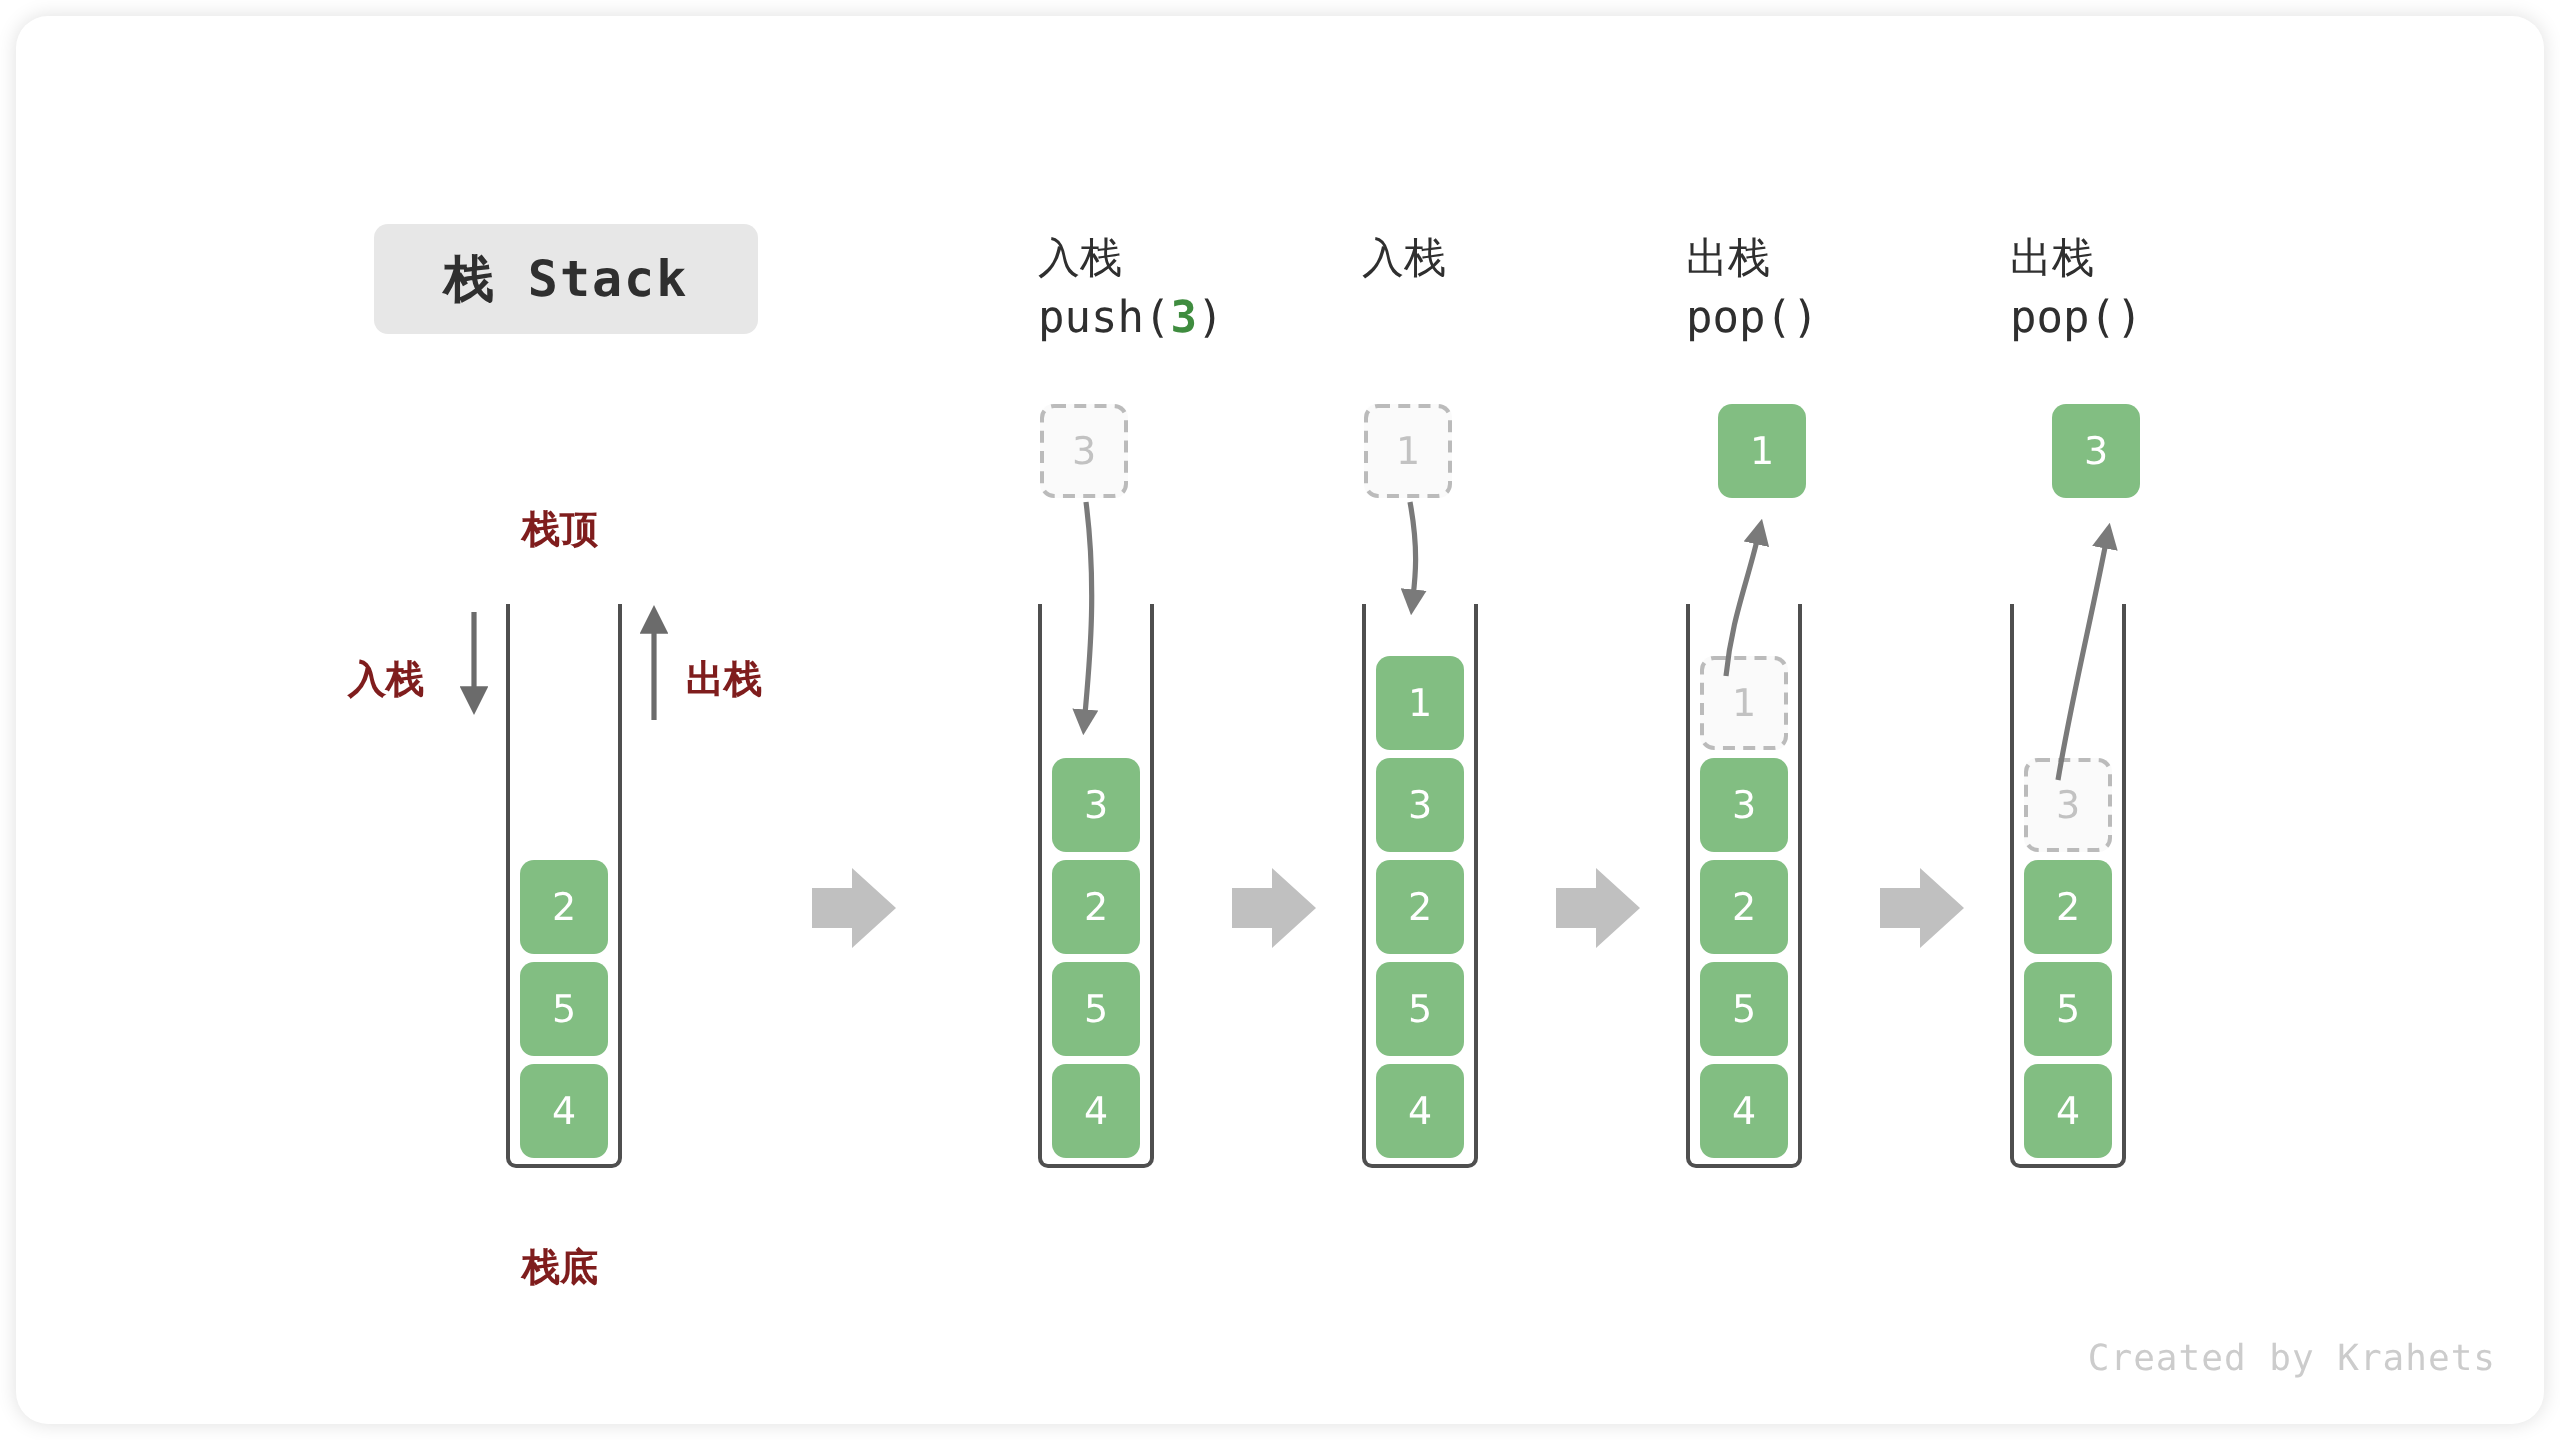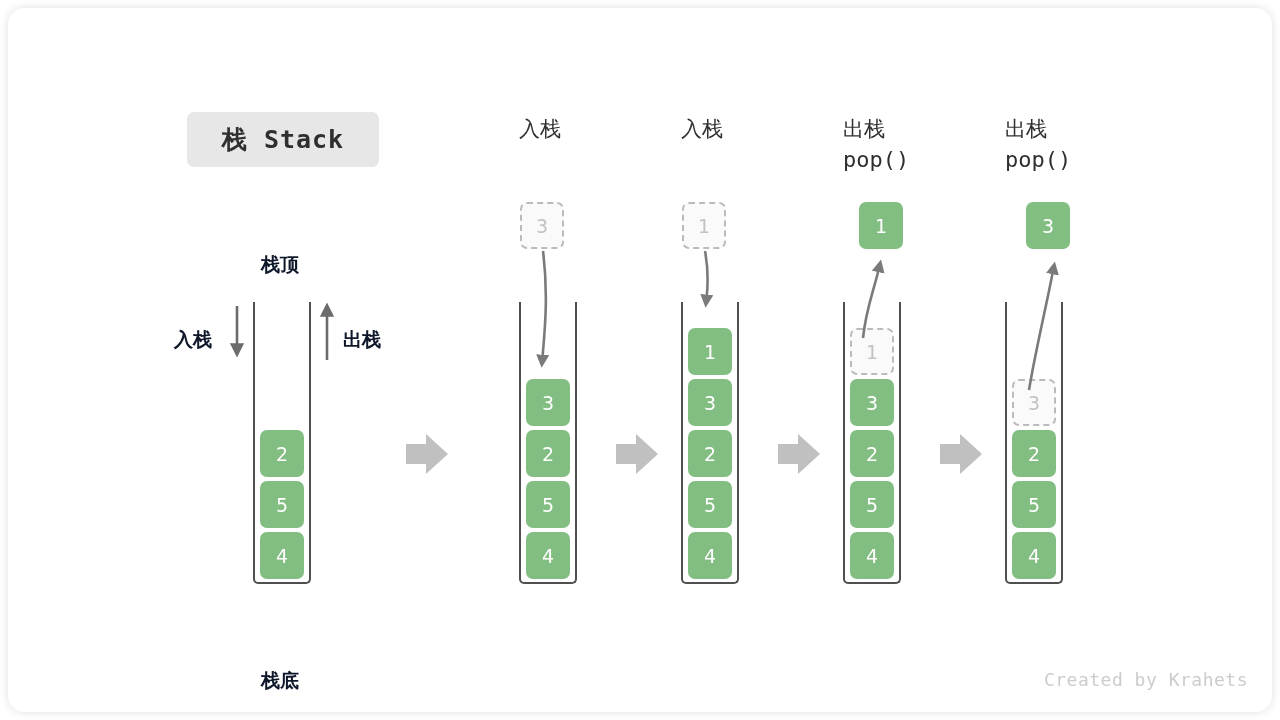--- a/index.html
+++ b/index.html
@@ -50,29 +50,29 @@
     font-family: "DejaVu Sans Mono", "Liberation Mono", monospace;
     font-size: 25px;
     font-weight: bold;
     letter-spacing: 1px;
     white-space: pre;
   }
 
   
   .cn-label {
     position: absolute;
-    color: #0f172a;
+    color: #7f1d1d;
     font-family: "DejaVu Sans", "Liberation Sans", sans-serif;
     font-size: 19px;
     font-weight: bold;
     white-space: nowrap;
   }
 
   #label-top  { left: 253px; top: 244px; }
-  #label-bottom { left: 253px; top: 613px; margin-top: 47px; }
+  #label-bottom { left: 253px; top: 613px; }
   #label-push-side { left: 166px; top: 319px; }
   #label-pop-side  { left: 335px; top: 319px; }
 
   
   .op-head {
     position: absolute;
     top: 106px;
     width: 180px;
     text-align: left;
   }
@@ -185,20 +185,21 @@
 
     <div id="title-badge">栈 Stack</div>
 
     <div class="cn-label" id="label-top">栈顶</div>
     <div class="cn-label" id="label-bottom">栈底</div>
     <div class="cn-label" id="label-push-side">入栈</div>
     <div class="cn-label" id="label-pop-side">出栈</div>
 
     <div class="op-head" id="head-1" style="left:511px;">
       <div class="op-cn">入栈</div>
+      <div class="op-code"><span>push(</span><span class="op-arg">3</span><span>)</span></div>
     </div>
 
     <div class="op-head" id="head-2" style="left:673px;">
       <div class="op-cn">入栈</div>
     </div>
 
     <div class="op-head" id="head-3" style="left:835px;">
       <div class="op-cn">出栈</div>
       <div class="op-code"><span>pop(</span><span class="op-arg"></span><span>)</span></div>
     </div>

